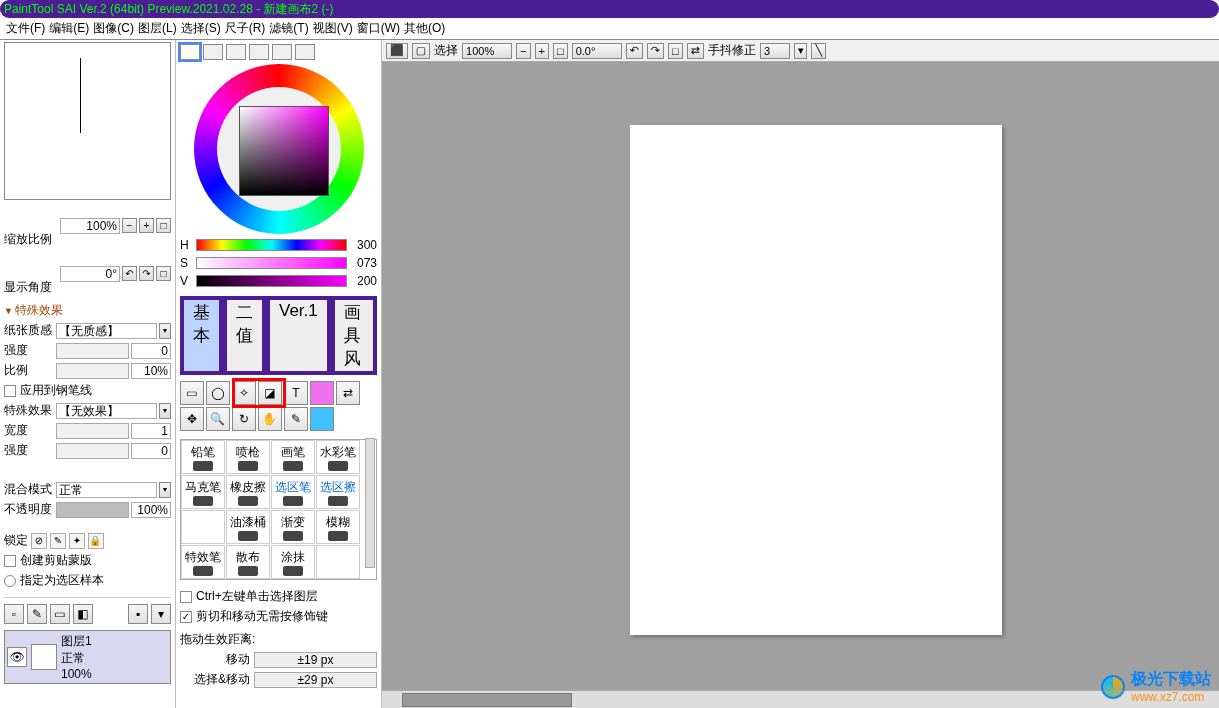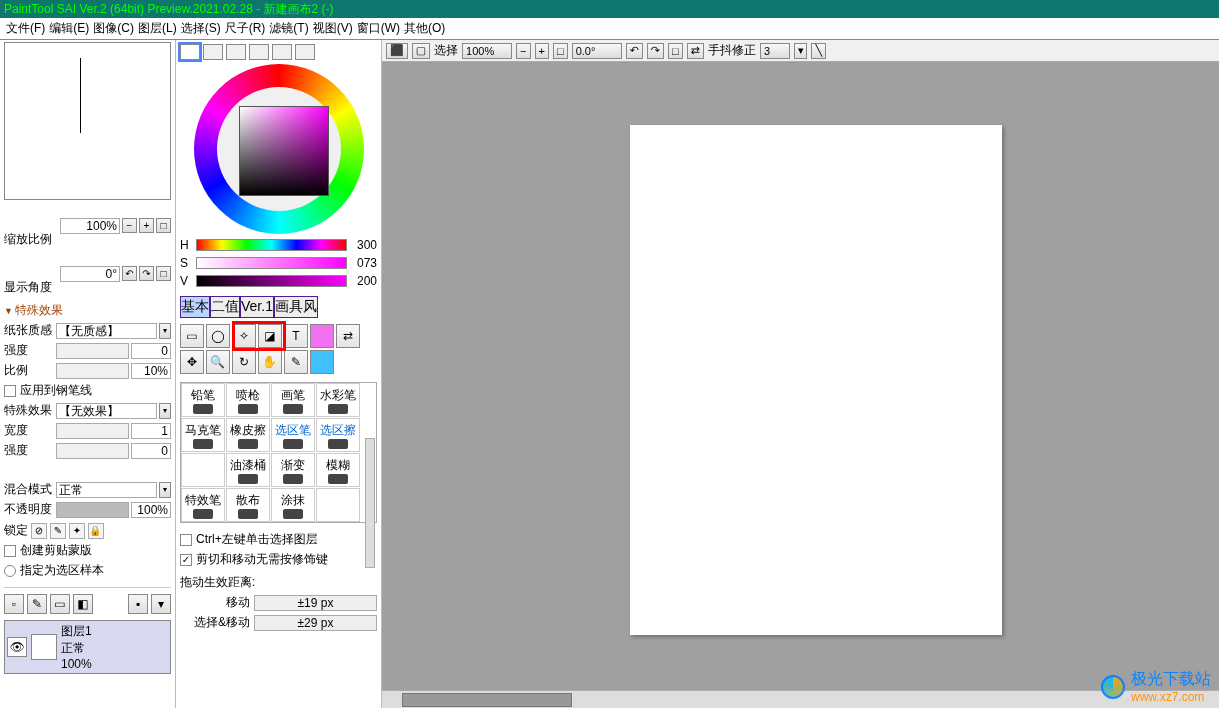--- a/index.html
+++ b/index.html
@@ -1,17 +1,17 @@
 <!DOCTYPE html>
 <html><head>
 <meta charset="utf-8">
 <style>
 *{box-sizing:border-box;margin:0;padding:0;font-family:"SimSun","Microsoft YaHei",sans-serif;font-size:12px;color:#000;}
 body{background:#fff;width:1219px;height:708px;overflow:hidden;position:relative;}
-.titlebar{background:#0f766e;color:#0f0;height:18px;line-height:18px;padding-left:4px;font-family:"Courier New",monospace;font-size:12px;}
+.titlebar{background:#4c1d95;color:#0f0;height:18px;line-height:18px;padding-left:4px;font-family:"Courier New",monospace;font-size:12px;border-radius:9px;}
 .titlebar span{color:#0f0;}
 .menubar{height:22px;background:#fff;border-bottom:1px solid #888;display:flex;align-items:center;padding-left:6px;gap:4px;}
 .menubar .mitem{cursor:default;}
 .main{display:flex;height:668px;}
 .leftcol{width:176px;border-right:1px solid #bbb;padding:2px 4px;display:flex;flex-direction:column;}
 .navthumb{border:1px solid #888;height:158px;background:#fff;position:relative;}
 .navthumb .pgline{position:absolute;left:75px;top:15px;width:1px;height:75px;background:#000;}
 .ctlrow{display:flex;align-items:center;margin-top:3px;gap:2px;}
 .ctlrow .lab{width:54px;margin-top:28px;}
 .ctlrow .val{flex:1;text-align:right;border:1px solid #aaa;background:#fff;height:16px;line-height:14px;padding-right:2px;}
@@ -19,21 +19,21 @@
 .grpheader{color:#a04000;font-size:12px;margin-top:6px;display:flex;align-items:center;}
 .grpheader:before{content:"▼";color:#a04000;font-size:9px;margin-right:2px;}
 .proprow{display:flex;align-items:center;margin-top:3px;gap:2px;}
 .proprow .lab{width:50px;}
 .proprow .field{flex:1;border:1px solid #aaa;background:#f0f0f0;height:16px;line-height:14px;padding:0 2px;}
 .proprow .field.white{background:#fff;}
 .proprow .ddl{width:12px;height:16px;border:1px solid #888;background:linear-gradient(#f5f5f5,#ddd);display:flex;align-items:center;justify-content:center;font-size:8px;}
 .proprow .num{width:40px;text-align:right;border:1px solid #aaa;height:16px;line-height:14px;padding-right:2px;background:#fff;}
 .chk{display:flex;align-items:center;margin-top:3px;text-align:right;}
 .chk .box{width:12px;height:12px;border:1px solid #888;background:#fff;margin-right:4px;display:flex;align-items:center;justify-content:center;font-size:10px;}
-.lock-row{display:flex;align-items:center;margin-top:4px;gap:3px;}
+.lock-row{display:flex;align-items:center;margin-top:14px;gap:3px;}
 .lock-row .ico{width:16px;height:16px;border:1px solid #aaa;background:#f5f5f5;display:flex;align-items:center;justify-content:center;font-size:10px;}
 .layerbtns{display:flex;gap:3px;margin-top:8px;border-top:1px solid #ccc;padding-top:6px;}
 .layerbtns .btn{width:20px;height:20px;border:1px solid #888;background:linear-gradient(#f5f5f5,#e0e0e0);display:flex;align-items:center;justify-content:center;font-size:12px;}
 .layerentry{margin-top:6px;border:1px solid #888;background:#d8d8f0;display:flex;align-items:center;padding:2px;gap:4px;}
 .layerentry .eye{width:20px;height:20px;border:1px solid #888;background:#fff;display:flex;align-items:center;justify-content:center;}
 .layerentry .thumbl{width:26px;height:26px;border:1px solid #888;background:#fff;}
 .layerentry .meta{display:flex;flex-direction:column;font-size:11px;}
 .midcol{width:206px;border-right:1px solid #bbb;padding:4px;position:relative;}
 .palette-tabs{display:flex;gap:3px;margin-bottom:4px;}
 .palette-tabs .pt{width:20px;height:16px;border:1px solid #888;background:#f0f0f0;}
@@ -43,21 +43,21 @@
 .wheel-ring:after{content:"";position:absolute;inset:23px;border-radius:50%;background:#f0f0f0;}
 .wheel-square{position:absolute;left:55px;top:42px;width:90px;height:90px;background:linear-gradient(to bottom,rgba(0,0,0,0),#000),linear-gradient(to right,#fff,magenta);border:1px solid #555;z-index:2;}
 .hsv-row{display:flex;align-items:center;gap:4px;margin-top:4px;}
 .hsv-row .hl{width:12px;}
 .hsv-row .bar{flex:1;height:12px;border:1px solid #888;}
 .hsv-row .hv{width:26px;text-align:right;}
 .hbar{background:linear-gradient(to right,red,yellow,lime,cyan,blue,magenta,red);}
 .sbar{background:linear-gradient(to right,#fff,magenta);}
 .vbar{background:linear-gradient(to right,#000,magenta);}
 .tooltabs{display:flex;gap:0;margin-top:8px;}
-.tooltabs .tt{border:1px solid #4c1d95;padding:1px 0;background:#eee;font-size:14px;}
+.tooltabs .tt{border:4px solid #4c1d95;padding:1px 9px;background:#eee;font-size:17px;}
 .tooltabs .tt.sel{background:#bcd4ff;}
 .toolgrid{display:grid;grid-template-columns:repeat(7,24px);grid-auto-rows:24px;gap:2px;margin-top:6px;position:relative;}
 .toolbtn{border:1px solid #888;background:linear-gradient(#f8f8f8,#e4e4e4);display:flex;align-items:center;justify-content:center;font-size:12px;cursor:pointer;}
 .toolbtn.color1{background:#f070f0;}
 .toolbtn.color2{background:#40c0ff;}
 .redbox{position:absolute;border:3px solid red;width:54px;height:30px;pointer-events:none;}
 .brushgrid{display:grid;grid-template-columns:repeat(4,44px);grid-auto-rows:34px;gap:1px;margin-top:8px;border:1px solid #aaa;background:#fff;}
 .brushcell{border:1px solid #ccc;display:flex;flex-direction:column;align-items:center;justify-content:center;font-size:10px;background:#fff;}
 .brushcell .bicon{width:20px;height:10px;background:#444;border-radius:2px;}
 .brushscroll{width:10px;background:#ddd;border:1px solid #aaa;position:absolute;right:6px;top:398px;height:130px;}
@@ -68,21 +68,21 @@
 .canvasarea{flex:1;background:#fff;position:relative;}
 .canvastoolbar{height:22px;border-bottom:1px solid #aaa;display:flex;align-items:center;padding:0 4px;gap:4px;background:#f0f0f0;}
 .canvastoolbar .tb{height:16px;border:1px solid #888;background:linear-gradient(#f8f8f8,#ddd);padding:0 3px;display:flex;align-items:center;font-size:11px;}
 .canvastoolbar .num{width:50px;text-align:center;}
 .canvasbg{position:absolute;top:22px;left:0;right:0;bottom:18px;background:#a0a0a0;overflow:hidden;}
 .canvaspage{position:absolute;left:248px;top:63px;width:372px;height:510px;background:#fff;box-shadow:2px 2px 4px rgba(0,0,0,0.3);}
 .hscroll{position:absolute;bottom:0;left:0;right:0;height:18px;background:#ddd;border-top:1px solid #aaa;}
 .hscroll .thumb{position:absolute;left:20px;top:2px;width:170px;height:14px;background:#999;border:1px solid #777;}
 .watermark{position:absolute;right:8px;bottom:4px;display:flex;align-items:center;gap:6px;opacity:0.9;}
 .watermark .logo{width:24px;height:24px;border-radius:50%;background:conic-gradient(#ffa500,#00bfff);border:2px solid #0080ff;}
-.watermark .wt{color:#0080ff;font-weight:normal;font-size:16px;}
+.watermark .wt{color:#0080ff;font-weight:bold;font-size:16px;}
 .watermark .wu{color:#ff8c00;font-size:12px;}
 </style>
 </head>
 <body>
 
 <div class="titlebar">
   <span>PaintTool SAI Ver.2 (64bit) Preview.2021.02.28 - 新建画布2 (-)</span>
 </div>
 
 <div class="menubar">

